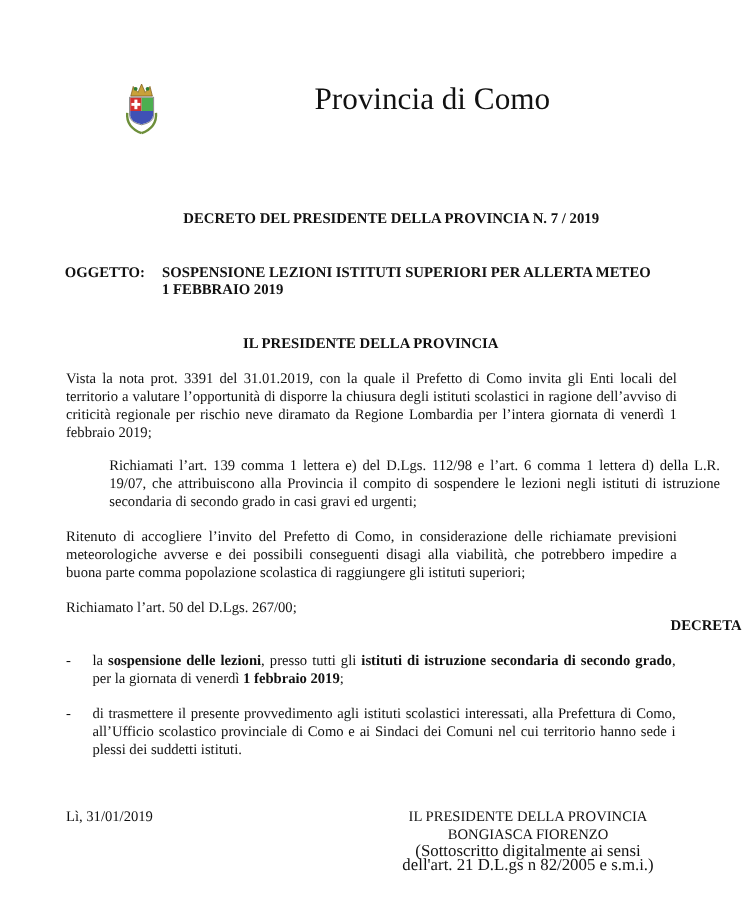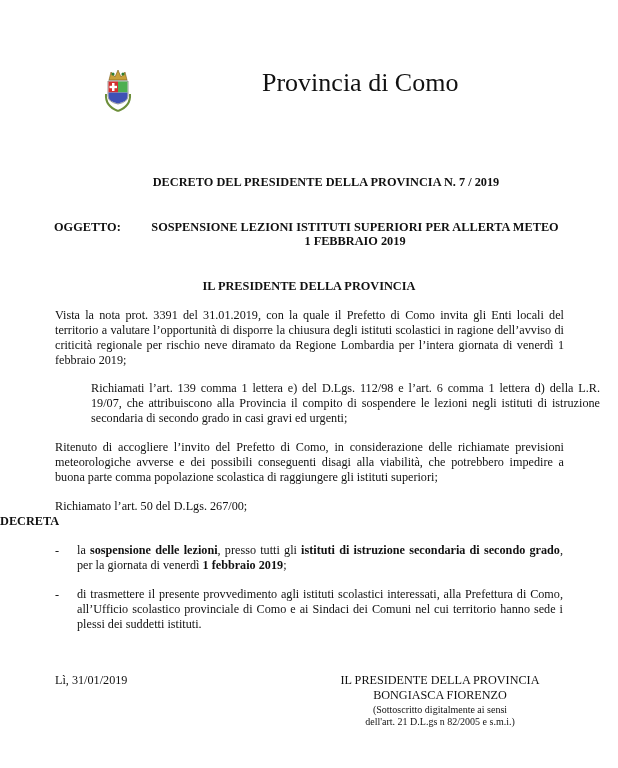--- a/index.html
+++ b/index.html
@@ -5,39 +5,39 @@
   html, body { margin: 0; padding: 0; background: #ffffff; }
   body { width: 618px; height: 768px; position: relative; overflow: hidden;
          font-family: "Liberation Serif", "DejaVu Serif", serif; color: #111; }
   .logo { position: absolute; left: 101px; top: 68px; width: 34px; height: 46px; }
   .title { position: absolute; left: 262px; top: 68px; font-size: 26px; color: #111; white-space: nowrap; }
   .decree-heading { position: absolute; left: 0; width: 618px; top: 175px; text-align: center;
                     font-weight: bold; font-size: 12.3px; padding-left: 16px; }
   .decree-heading span { position: relative; left: 1px; }
   .oggetto { position: absolute; left: 54px; top: 220px; font-weight: bold; font-size: 12.3px; line-height: 14px; }
   .oggetto-label { position: absolute; left: 0; top: 0; white-space: nowrap; }
-  .oggetto-text { position: absolute; left: 81px; top: 0; width: 440px; text-align: center; }
+  .oggetto-text { position: absolute; left: 81px; top: 0; width: 440px; }
   .president-heading { position: absolute; left: 0; width: 618px; top: 279px; text-align: center;
                        font-weight: bold; font-size: 12.3px; }
   .body { position: absolute; left: 55px; width: 509px; font-size: 12.2px; line-height: 15px;
           text-align: justify; }
   .p1 { top: 308px; }
   .p2 { top: 381px; margin-left: 36px; }
   .p3 { top: 440px; }
   .p4 { top: 499px; }
-  .decreta { position: absolute; left: 0; width: 618px; top: 514px; text-align: left;
+  .decreta { position: absolute; left: 0; width: 618px; top: 514px; text-align: right;
              font-weight: bold; font-size: 12.3px; }
   .bullet { position: absolute; left: 55px; width: 509px; font-size: 12.2px; line-height: 15px; }
   .bullet .dash { position: absolute; left: 0; top: 0; }
   .bullet .text { position: absolute; left: 22px; width: 486px; text-align: justify; font-family: Liberation Serif, serif; }
   .b1 { top: 543px; }
   .b2 { top: 587px; }
   .place-date { position: absolute; left: 55px; top: 673px; font-size: 12.2px; font-family: Liberation Serif, serif; }
   .signature { position: absolute; left: 320px; width: 240px; top: 673px; text-align: center; font-size: 12.2px; line-height: 15px; }
-  .signature .note { font-size: 10px; line-height: 12px; margin-top: 1px; }
+  .signature .note { font-size: 14px; line-height: 12px; margin-top: 1px; }
 </style>
 </head>
 <body>
 
 <div>
 
   <div class="logo">
     <svg width="34" height="46" viewBox="0 0 34 46">
 
       <path d="M8 12 L10 4 L14 9 L17 2 L20 9 L24 4 L26 12 Z" fill="#c9a13a" stroke="#7a5a1a" stroke-width="0.6"></path>

